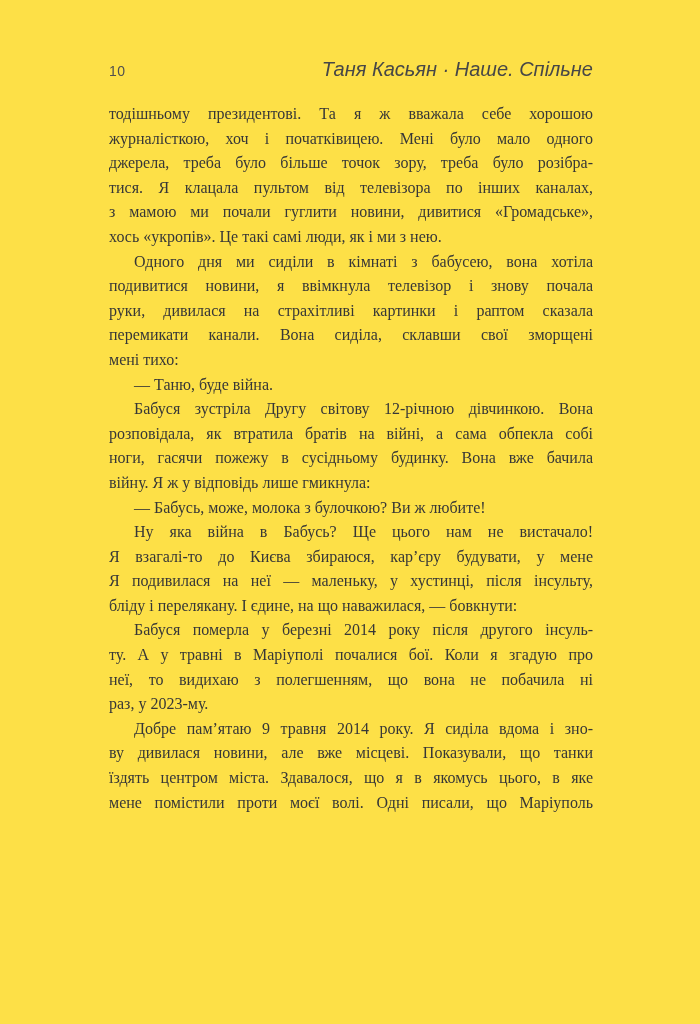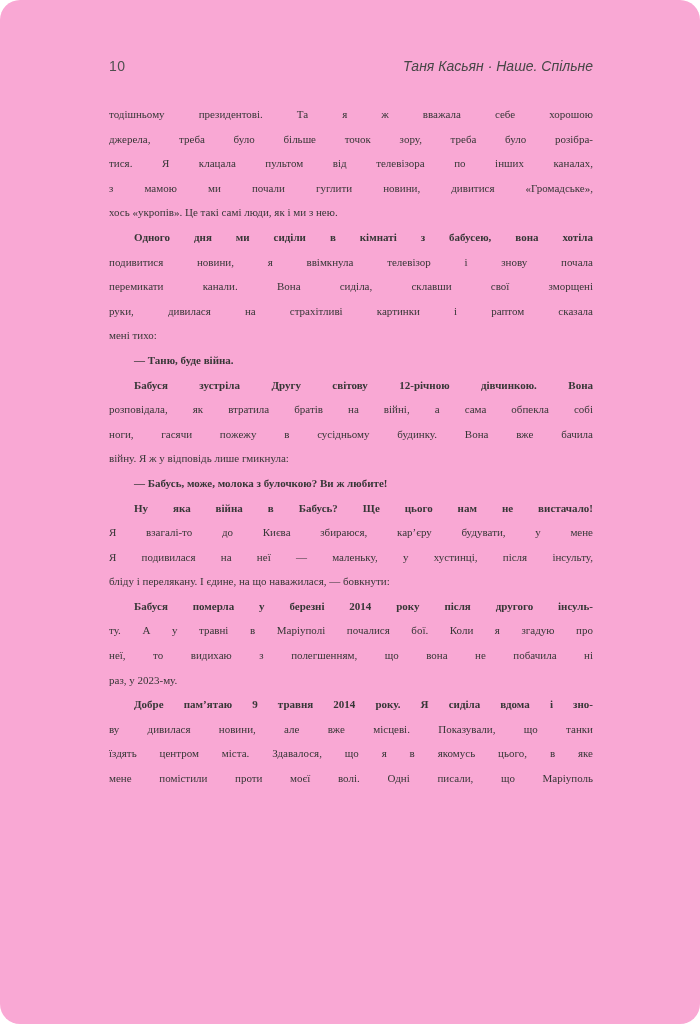--- a/index.html
+++ b/index.html
@@ -28,61 +28,61 @@
     height: 18px;
     font-family: "Liberation Sans", sans-serif;
   }
   .folio {
     font-size: 14px;
     color: #4f4f4f;
     letter-spacing: 0.5px;
   }
   .running-title {
     font-style: italic;
-    font-size: 14px;
+    font-size: 20px;
     color: #474747;
   }
   .text-block {
     margin-top: 26px;
   }
   .line {
-    font-size: 11px;
+    font-size: 16px;
     line-height: 24.6px;
     height: 24.6px;
     overflow: hidden;
     text-align: justify;
     text-align-last: justify;
     color: #373737;
   }
   .line.flush {
     text-align-last: left;
   }
   .line.indent {
     text-indent: 25px;
-    font-weight: bold;
   }
 </style>
 </head>
 <body>
 
-<div class="page" style="background: #f9a8d4; color: rgb(55, 55, 55); border-radius: 20px;">
+<div class="page" style="background: #fde047; color: rgb(55, 55, 55);">
   <header class="running-header">
     <span class="folio">10</span>
     <span class="running-title">Таня Касьян · Наше. Спільне</span>
   </header>
   <main class="text-block" id="text-block">
       <div class="line">тодішньому президентові. Та я ж вважала себе хорошою</div>
+      <div class="line">журналісткою, хоч і початківицею. Мені було мало одного</div>
       <div class="line">джерела, треба було більше точок зору, треба було розібра-</div>
       <div class="line">тися. Я клацала пультом від телевізора по інших каналах,</div>
       <div class="line">з мамою ми почали гуглити новини, дивитися «Громадське»,</div>
       <div class="line flush">хось «укропів». Це такі самі люди, як і ми з нею.</div>
       <div class="line indent">Одного дня ми сиділи в кімнаті з бабусею, вона хотіла</div>
       <div class="line">подивитися новини, я ввімкнула телевізор і знову почала</div>
+      <div class="line">руки, дивилася на страхітливі картинки і раптом сказала</div>
       <div class="line">перемикати канали. Вона сиділа, склавши свої зморщені</div>
-      <div class="line">руки, дивилася на страхітливі картинки і раптом сказала</div>
       <div class="line flush">мені тихо:</div>
       <div class="line indent flush">— Таню, буде війна.</div>
       <div class="line indent">Бабуся зустріла Другу світову 12-річною дівчинкою. Вона</div>
       <div class="line">розповідала, як втратила братів на війні, а сама обпекла собі</div>
       <div class="line">ноги, гасячи пожежу в сусідньому будинку. Вона вже бачила</div>
       <div class="line flush">війну. Я ж у відповідь лише гмикнула:</div>
       <div class="line indent flush">— Бабусь, може, молока з булочкою? Ви ж любите!</div>
       <div class="line indent">Ну яка війна в Бабусь? Ще цього нам не вистачало!</div>
       <div class="line">Я взагалі-то до Києва збираюся, кар’єру будувати, у мене</div>
       <div class="line">Я подивилася на неї — маленьку, у хустинці, після інсульту,</div>

